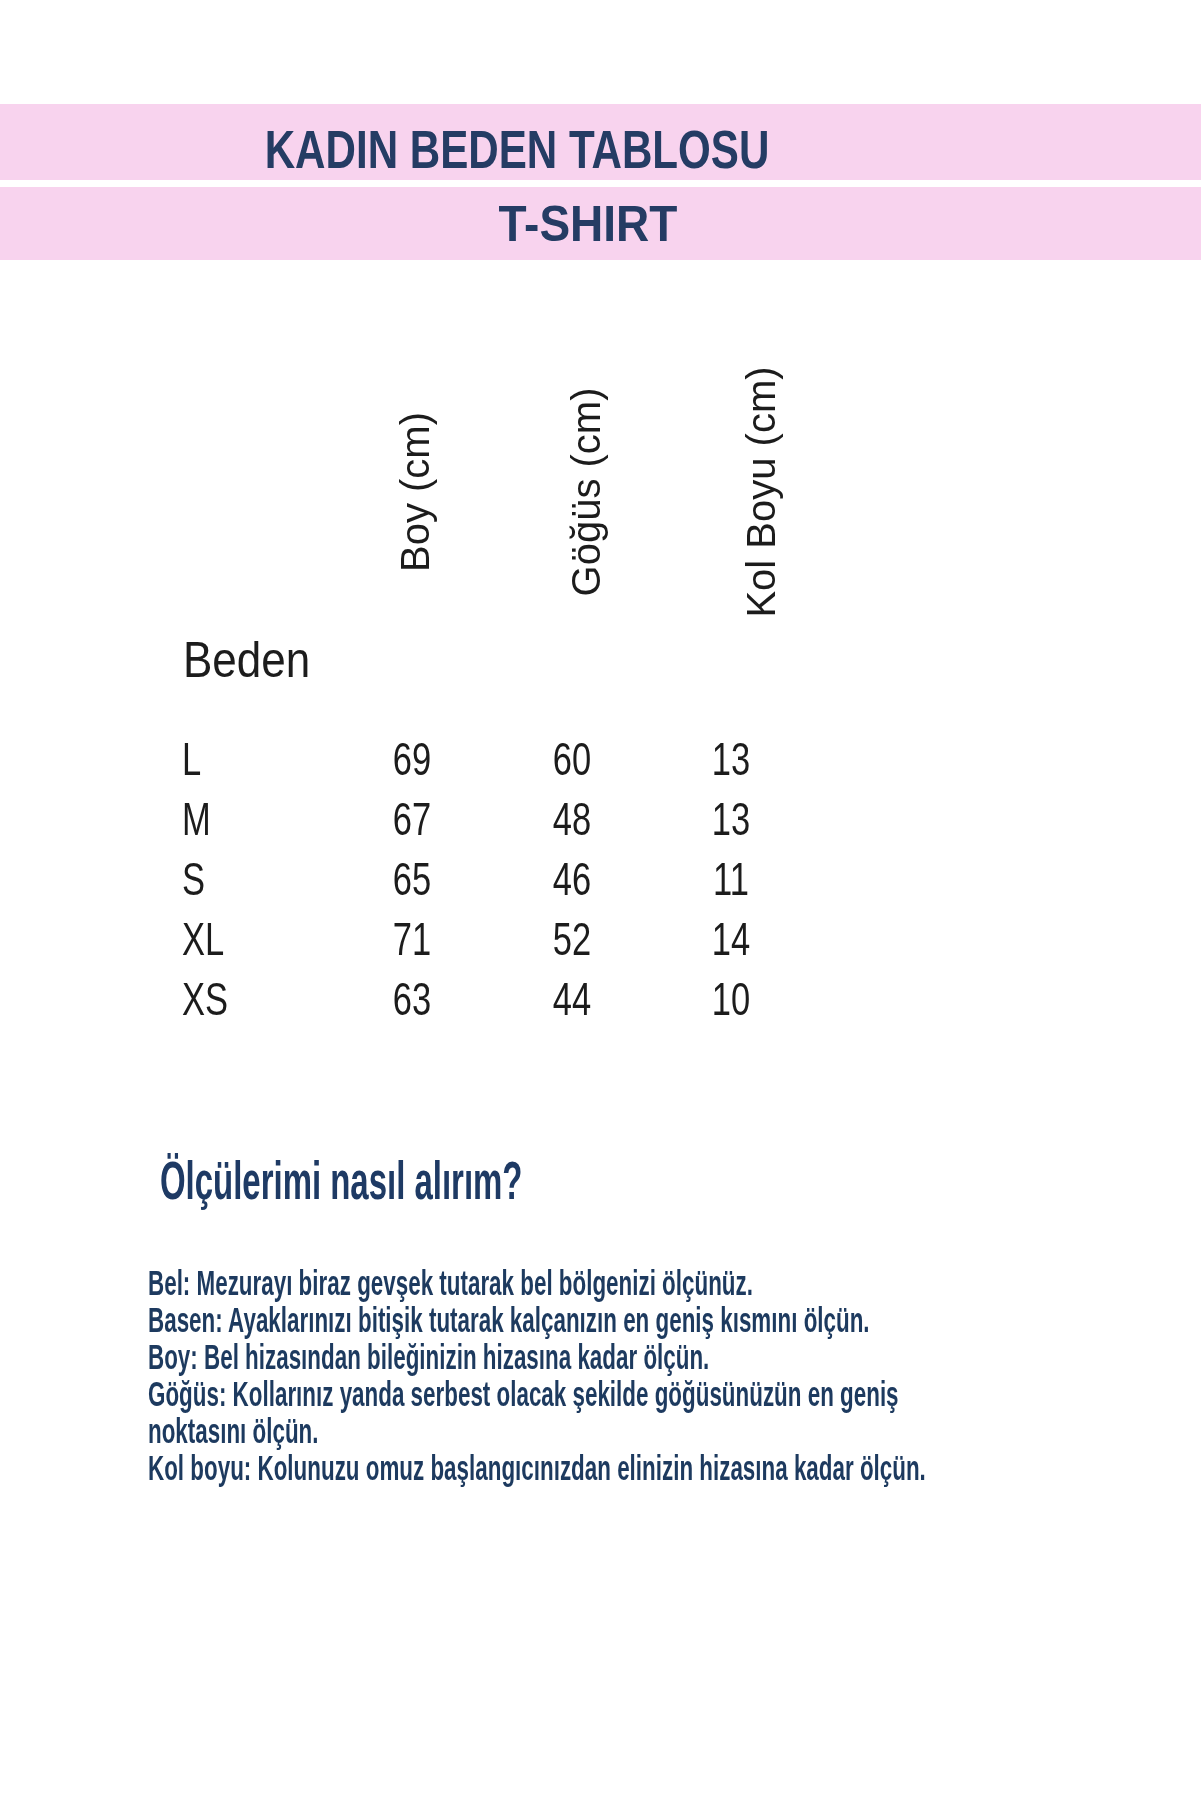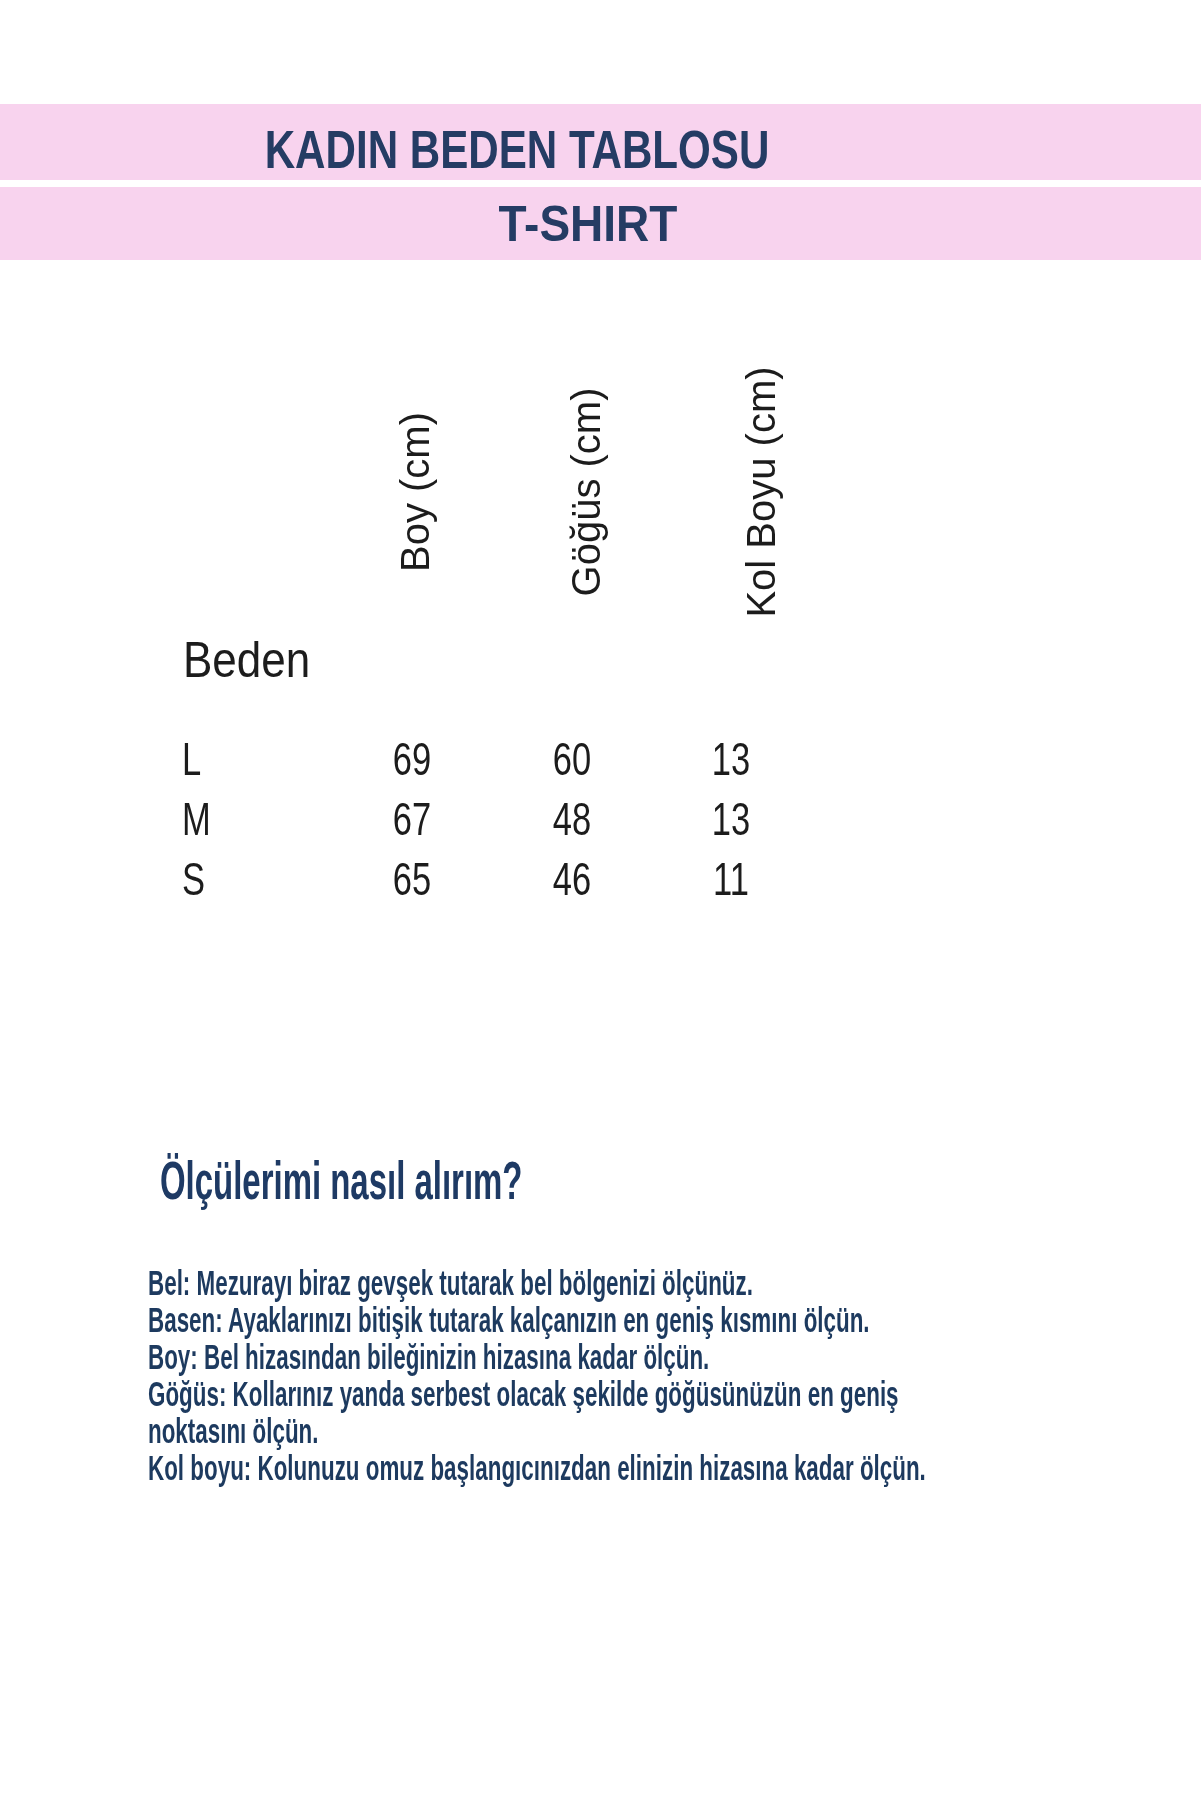--- a/index.html
+++ b/index.html
@@ -104,20 +104,32 @@
     <span class="c c-boy">67</span>
     <span class="c c-gogus">48</span>
     <span class="c c-kol">13</span>
   </div>
   <div class="trow" style="top:856px">
     <span class="c c-size">S</span>
     <span class="c c-boy">65</span>
     <span class="c c-gogus">46</span>
     <span class="c c-kol">11</span>
   </div>
+  <div class="trow" style="top:916px">
+    <span class="c c-size">XL</span>
+    <span class="c c-boy">71</span>
+    <span class="c c-gogus">52</span>
+    <span class="c c-kol">14</span>
+  </div>
+  <div class="trow" style="top:976px">
+    <span class="c c-size">XS</span>
+    <span class="c c-boy">63</span>
+    <span class="c c-gogus">44</span>
+    <span class="c c-kol">10</span>
+  </div>
 
   <h2 class="guide-heading">Ölçülerimi nasıl alırım?</h2>
 
   <div class="guide-lines">
     <div class="guide-line">Bel: Mezurayı biraz gevşek tutarak bel bölgenizi ölçünüz.</div>
     <div class="guide-line">Basen: Ayaklarınızı bitişik tutarak kalçanızın en geniş kısmını ölçün.</div>
     <div class="guide-line">Boy: Bel hizasından bileğinizin hizasına kadar ölçün.</div>
     <div class="guide-line">Göğüs: Kollarınız yanda serbest olacak şekilde göğüsünüzün en geniş</div>
     <div class="guide-line">noktasını ölçün.</div>
     <div class="guide-line">Kol boyu: Kolunuzu omuz başlangıcınızdan elinizin hizasına kadar ölçün.</div>

